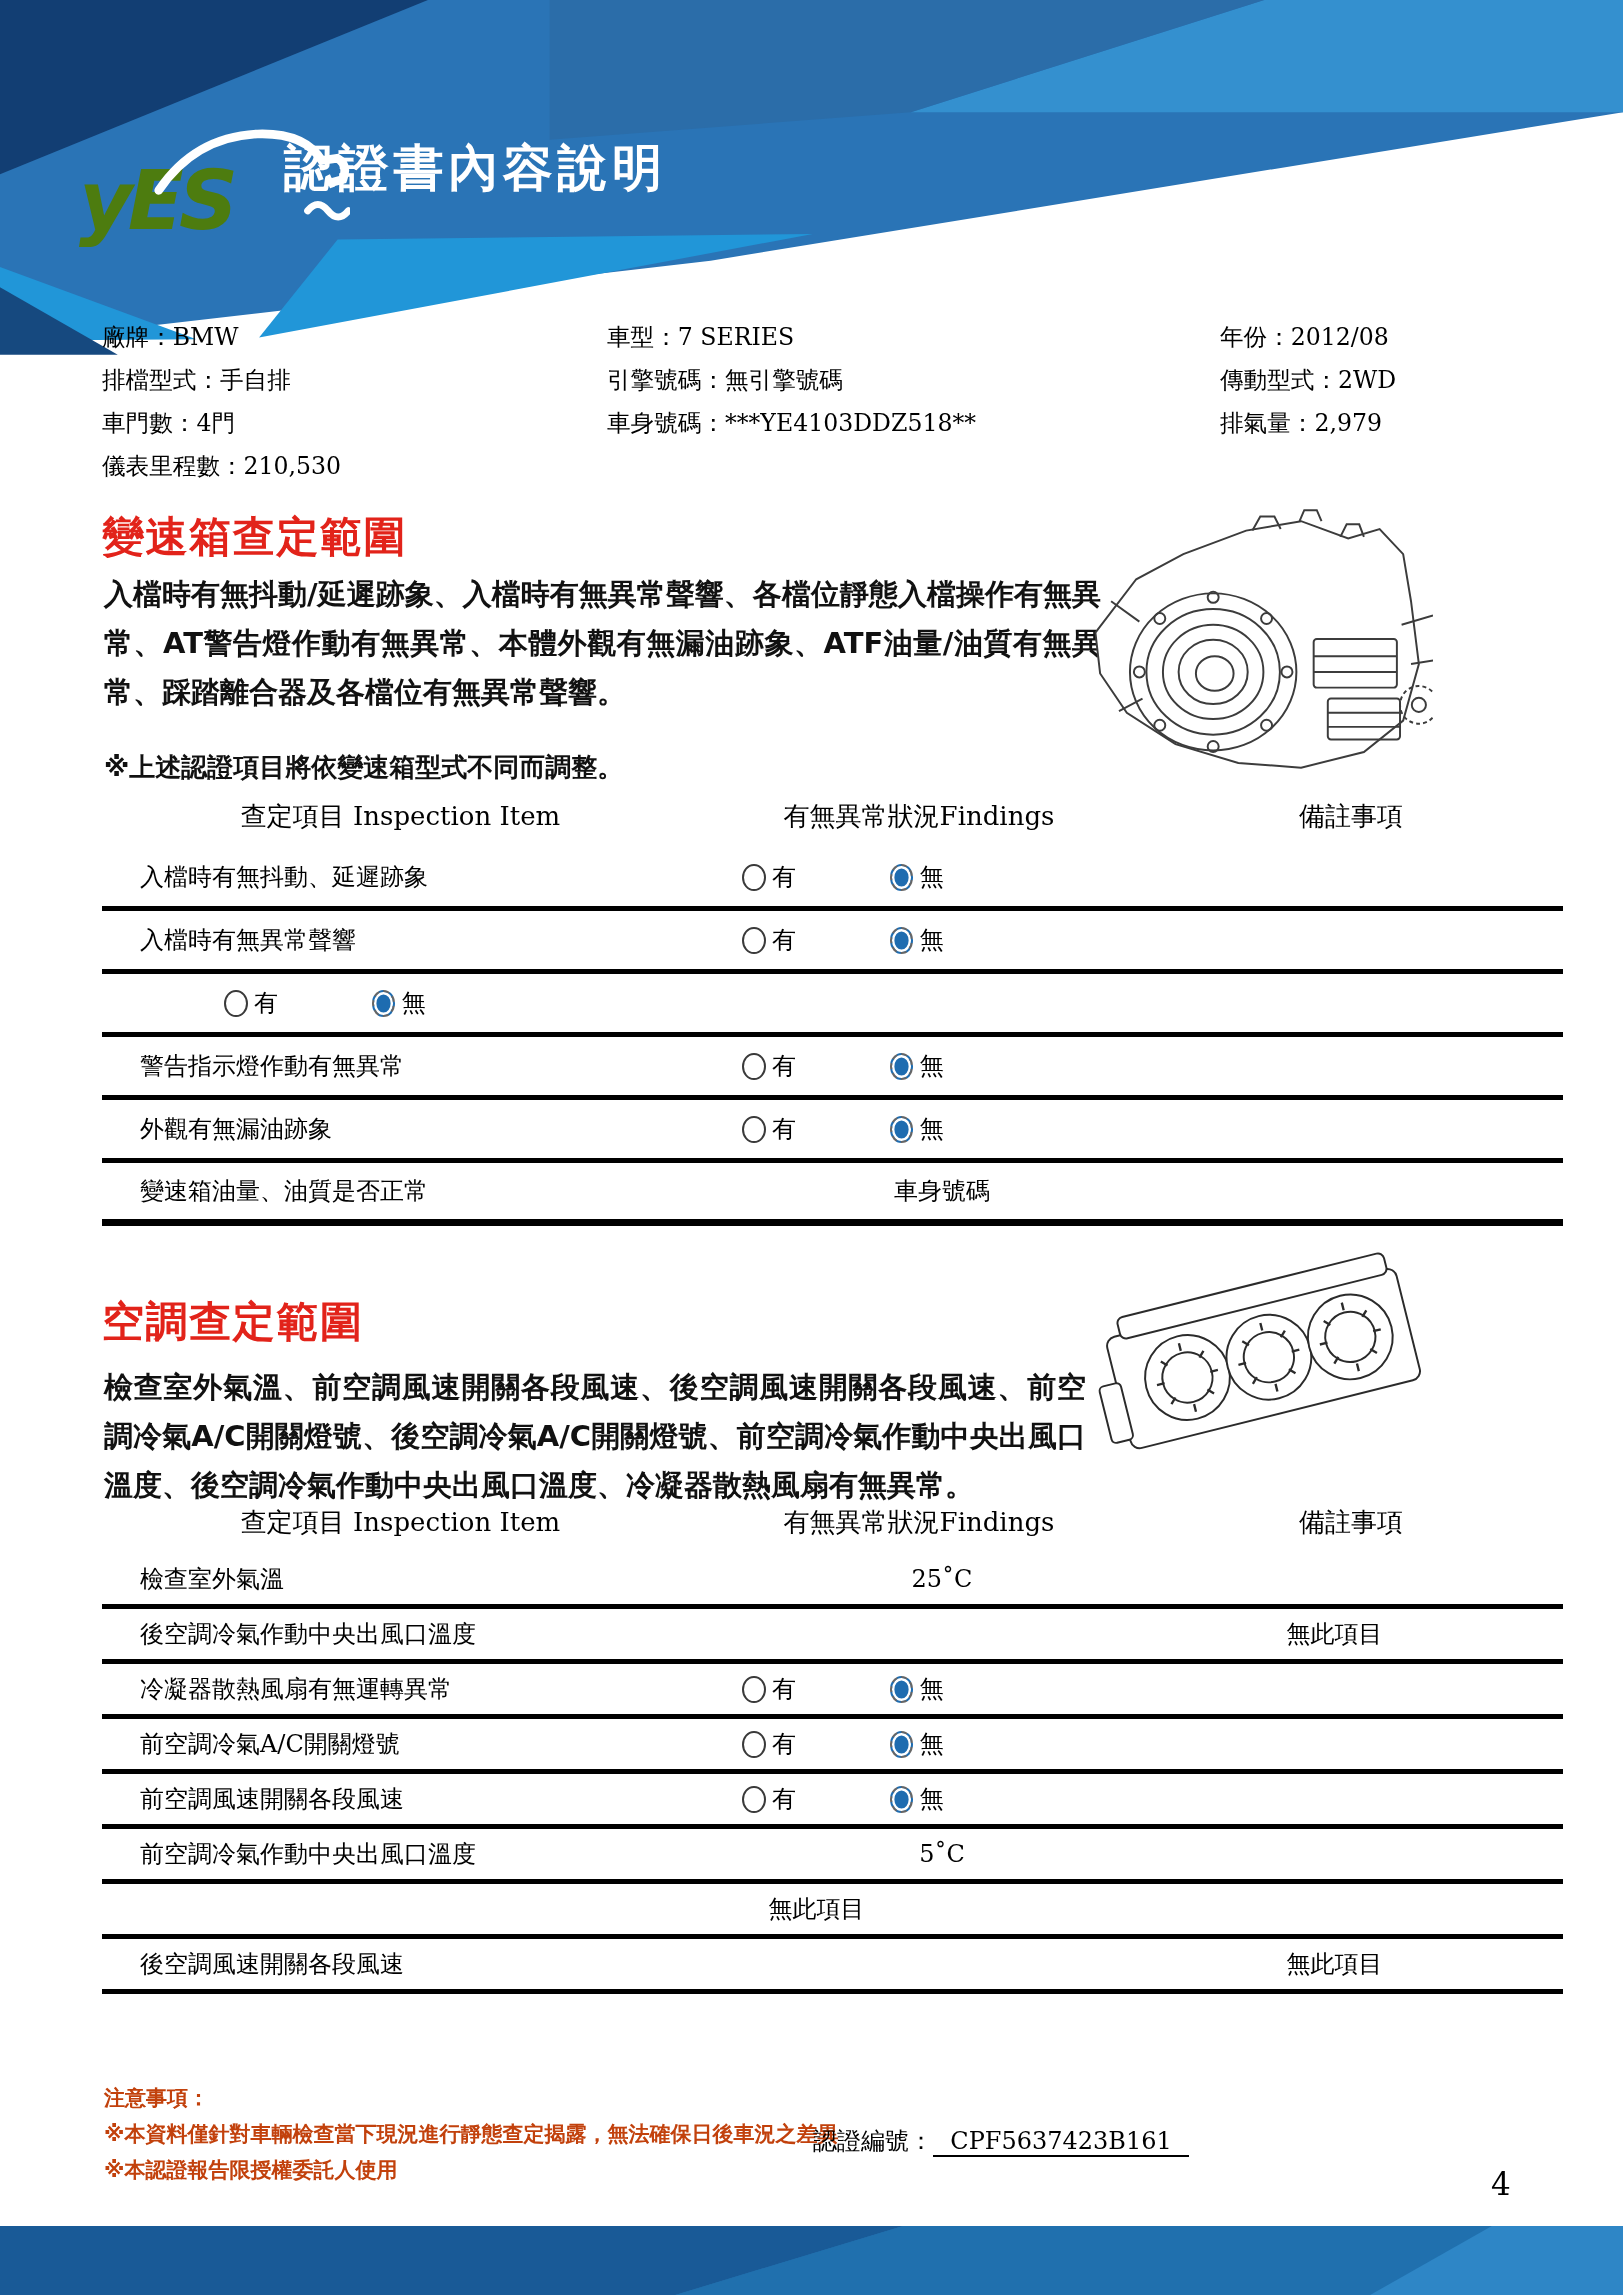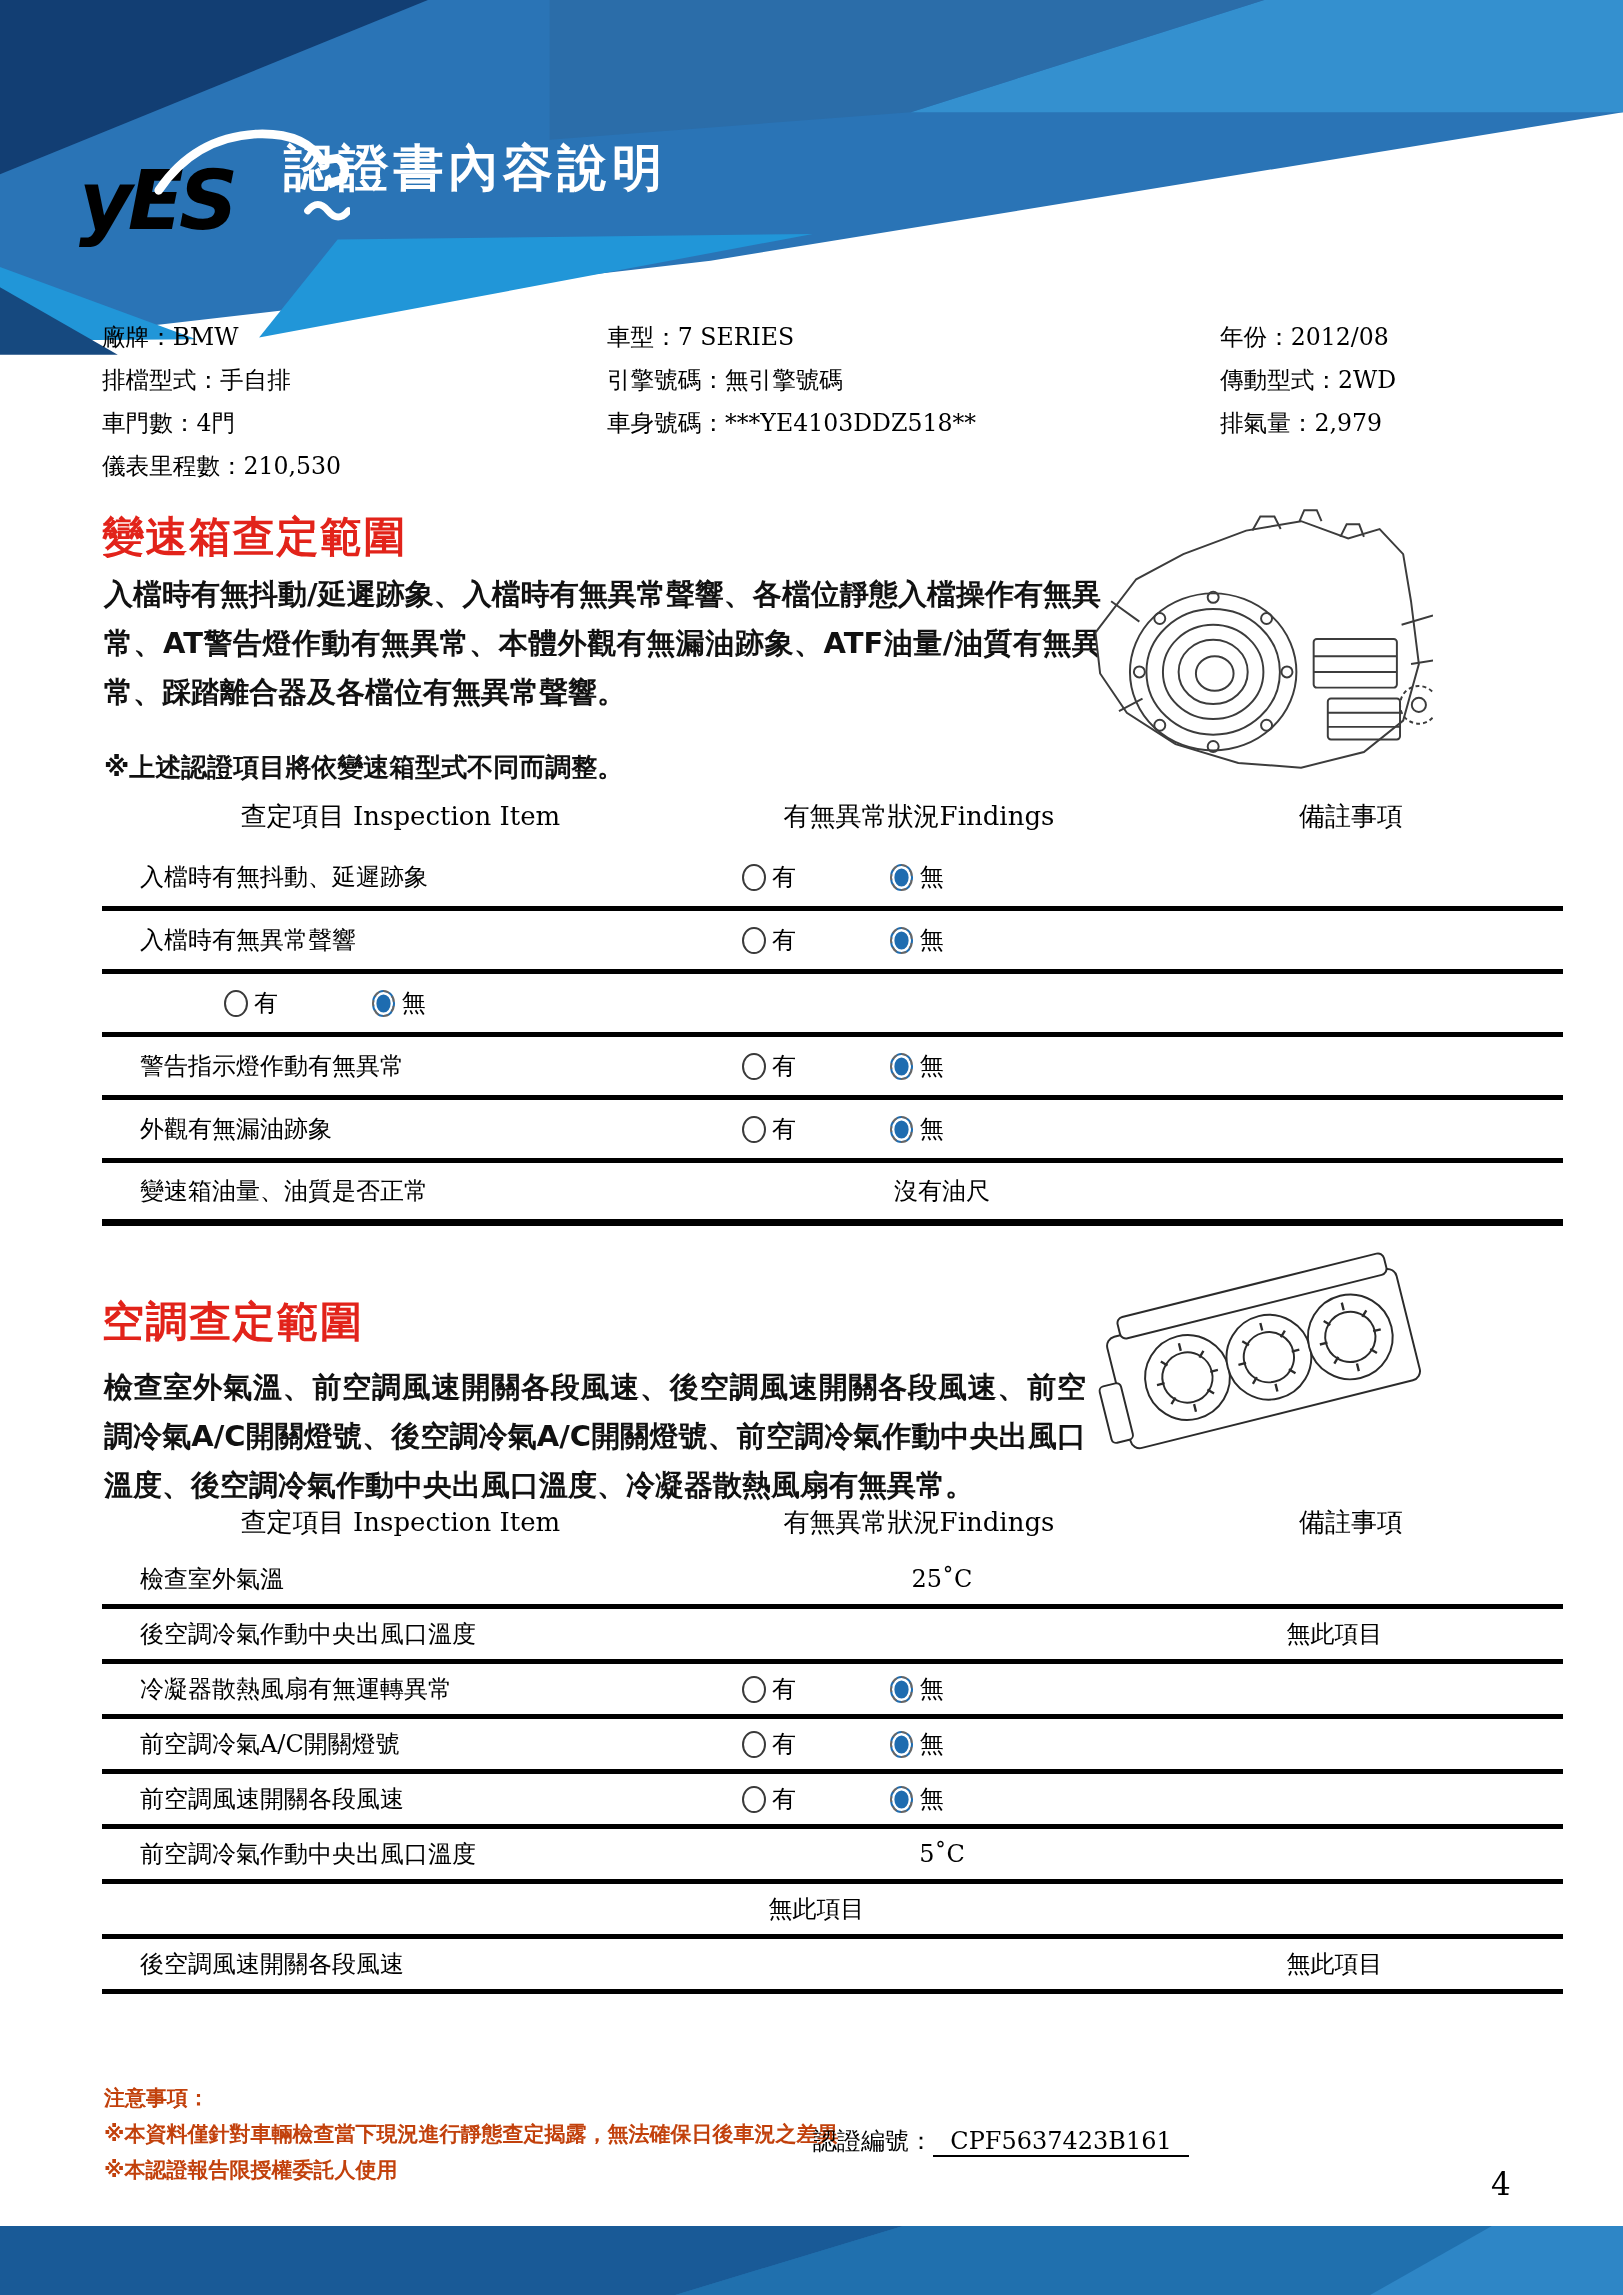--- a/index.html
+++ b/index.html
@@ -11,21 +11,21 @@
     color:#000;
     overflow:hidden;
   }
   
   .header-banner { position:absolute; left:0; top:0; width:1623px; height:369px; }
   .logo-wrap { position:absolute; left:79px; top:124px; width:212px; height:118px; }
   .logo-text {
     position:absolute; left:0; bottom:0;
     font-family:"DejaVu Sans","Liberation Sans",sans-serif;
     font-style:italic; font-weight:bold;
-    font-size:82px; line-height:1; color:#000000; letter-spacing:-4.7px;
+    font-size:82px; line-height:1; color:#4d7c0f; letter-spacing:-4.7px;
   }
   .car-swoosh { position:absolute; left:75px; top:-9.4px; }
   .page-title {
     position:absolute; left:284px; top:135px;
     font-family:"DejaVu Sans","Liberation Sans",sans-serif;
     font-weight:bold; font-size:50px; color:#ffffff; letter-spacing:4.7px;
   }
   
   .info-block { position:absolute; top:316px; font-size:23.6px; }
   .info-col { position:absolute; top:0; }
@@ -233,21 +233,21 @@
       <span class="opt second">
           <span class="radio selected"></span>
           <span>無</span>
         </span>
     </div>
     <div class="c3"></div>
   </div>
 
   <div class="trow last">
     <div class="c1">變速箱油量、油質是否正常</div>
-    <div class="c2 val">沒有油尺</div>
+    <div class="c2 val">車身號碼</div>
     <div class="c3"></div>
   </div>
 </div>
 
 <div class="sec-title" style="top:1294px;">空調查定範圍</div>
 
 <div class="sec-desc" style="top:1363px; width:982px;">
   <span>檢查室外氣溫、前空調風速開關各段風速、後空調風速開關各段風速、前空調冷氣A/C開關燈號、後空調冷氣A/C開關燈號、前空調冷氣作動中央出風口溫度、後空調冷氣作動中央出風口溫度、冷凝器散熱風扇有無異常。</span>
 </div>
 

